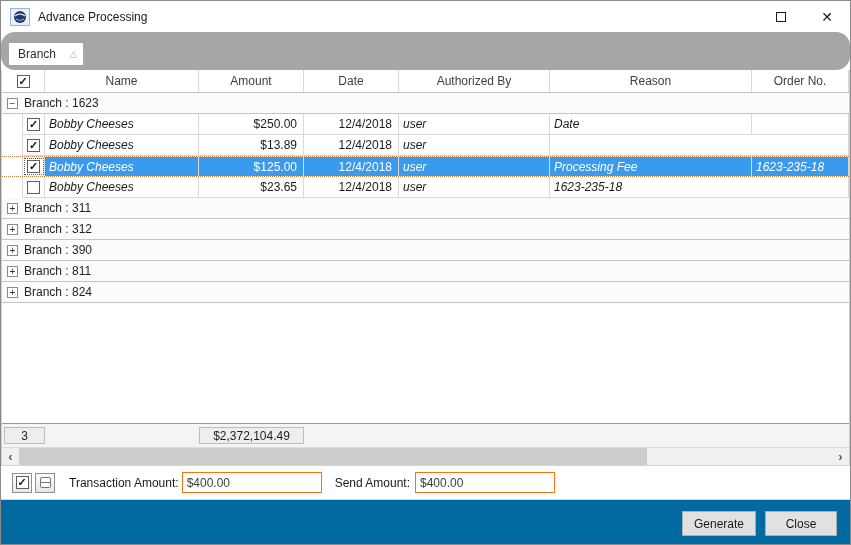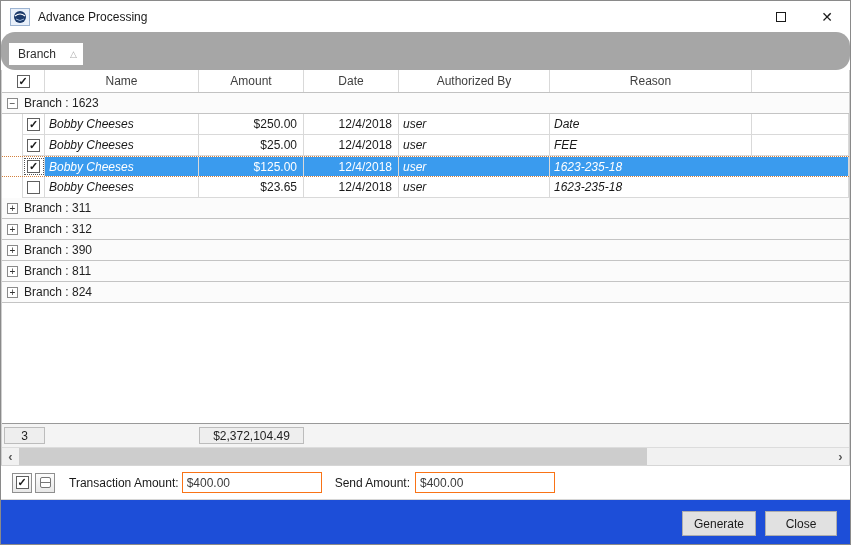--- a/index.html
+++ b/index.html
@@ -72,21 +72,21 @@
   .small-btn { width:20px; height:20px; border:1px solid #8f8f8f; background:linear-gradient(#fdfdfd,#e8e8e8); display:flex; align-items:center; justify-content:center; }
   .small-btn + .small-btn { margin-left:3px; }
   .minusbox { width:11px; height:11px; border:1px solid #777; background:#fff; position:relative; border-radius:2px; }
   .minusbox::after { content:""; position:absolute; left:0; right:0; top:4px; border-top:1px solid #777; }
   .txn-label { margin-left:14px; color:#1a1a1a; }
   .txn-label.second { margin-left:13px; }
   .txn-input { width:140px; height:21px; border:1px solid #f97316; margin-left:3px; padding-left:4px; font-family:"Liberation Sans", sans-serif; font-size:12px; color:#3c3c3c; background:#fff; }
   .txn-input.second { margin-left:5px; }
 
   
-  .button-bar { flex:1 1 auto; background:#1d4ed8; display:flex; justify-content:flex-end; align-items:flex-start; padding:11px 13px 0 0; gap:9px; }
+  .button-bar { flex:1 1 auto; background:#0369a1; display:flex; justify-content:flex-end; align-items:flex-start; padding:11px 13px 0 0; gap:9px; }
   .dlg-btn { height:25px; background:#e1e1e1; border:1px solid #adadad; font-family:"Liberation Sans", sans-serif; font-size:12px; color:#1a1a1a; display:flex; align-items:center; justify-content:center; }
   .btn-generate { width:74px; }
   .btn-close { width:72px; }
 </style>
 </head>
 <body>
 
 <div class="window">
 
   <div class="titlebar">
@@ -119,20 +119,21 @@
 
     <div class="grid-header">
       <div class="hcell h-check">
         <span class="checkbox checked">✓</span>
       </div>
       <div class="hcell c-name">Name</div>
       <div class="hcell c-amount">Amount</div>
       <div class="hcell c-date">Date</div>
       <div class="hcell c-auth">Authorized By</div>
       <div class="hcell c-reason">Reason</div>
+      <div class="hcell c-order">Order No.</div>
     </div>
 
     <div class="grid-body" id="grid-body">
         <div class="group-row">
           <span class="expander">−</span>
           <span class="group-label">Branch : 1623</span>
         </div>
         <div class="row">
           <div class="cell indent"></div>
           <div class="cell c-check">
@@ -144,35 +145,35 @@
           <div class="cell c-auth left">user</div>
           <div class="cell c-reason left">Date</div>
           <div class="cell c-order left"></div>
         </div>
         <div class="row">
           <div class="cell indent"></div>
           <div class="cell c-check">
             <span class="checkbox checked">✓</span>
           </div>
           <div class="cell c-name left">Bobby Cheeses</div>
-          <div class="cell c-amount right">$25.00</div>
-          <div class="cell c-date right">12/4/2018</div>
-          <div class="cell c-auth left">user</div>
-          <div class="cell c-reason left">FEE</div>
+          <div class="cell c-amount right">$13.89</div>
+          <div class="cell c-date right">12/4/2018</div>
+          <div class="cell c-auth left">user</div>
           <div class="cell c-order left"></div>
         </div>
         <div class="row selected">
           <div class="cell indent"></div>
           <div class="cell c-check">
             <span class="checkbox checked">✓</span>
           </div>
           <div class="cell c-name left">Bobby Cheeses</div>
           <div class="cell c-amount right">$125.00</div>
           <div class="cell c-date right">12/4/2018</div>
           <div class="cell c-auth left">user</div>
+          <div class="cell c-reason left">Processing Fee</div>
           <div class="cell c-order left">1623-235-18</div>
         </div>
         <div class="row">
           <div class="cell indent"></div>
           <div class="cell c-check">
             <span class="checkbox"></span>
           </div>
           <div class="cell c-name left">Bobby Cheeses</div>
           <div class="cell c-amount right">$23.65</div>
           <div class="cell c-date right">12/4/2018</div>

